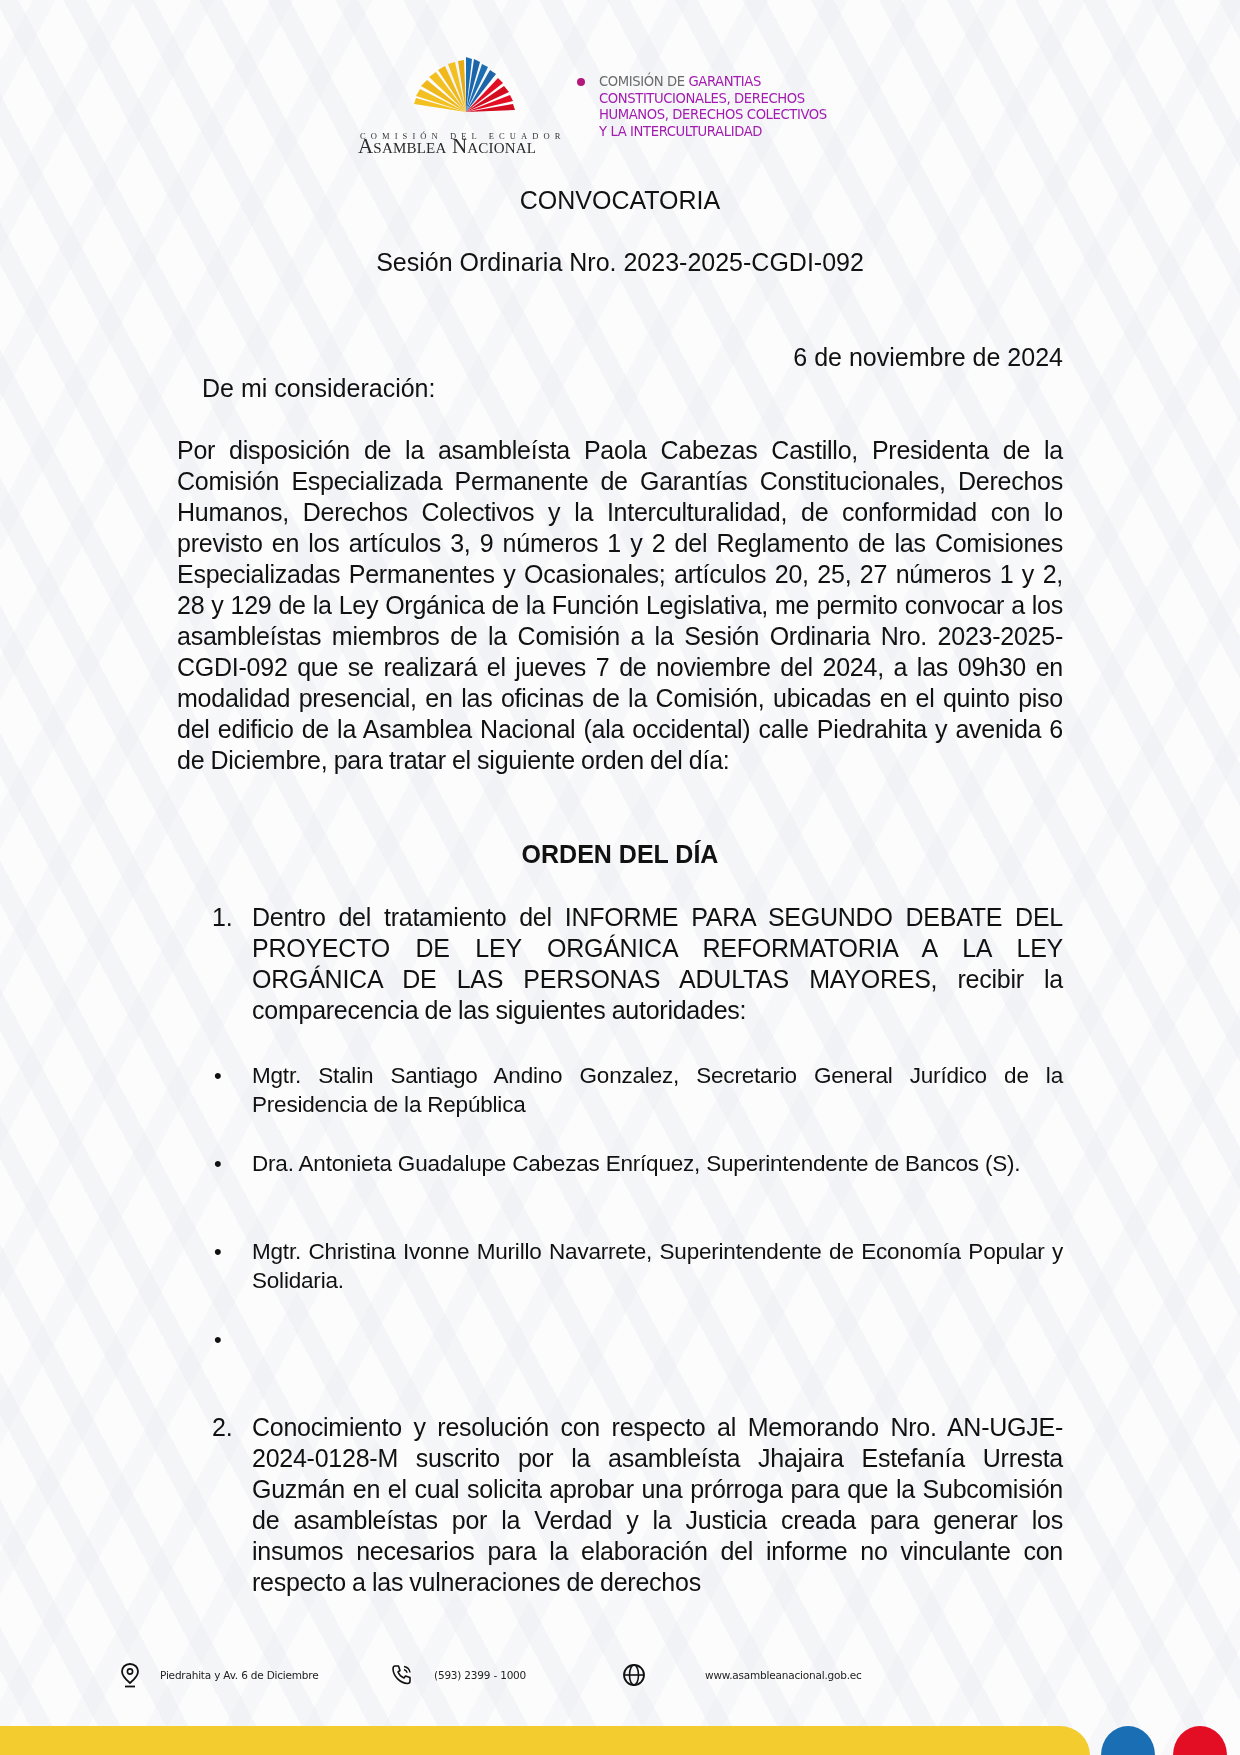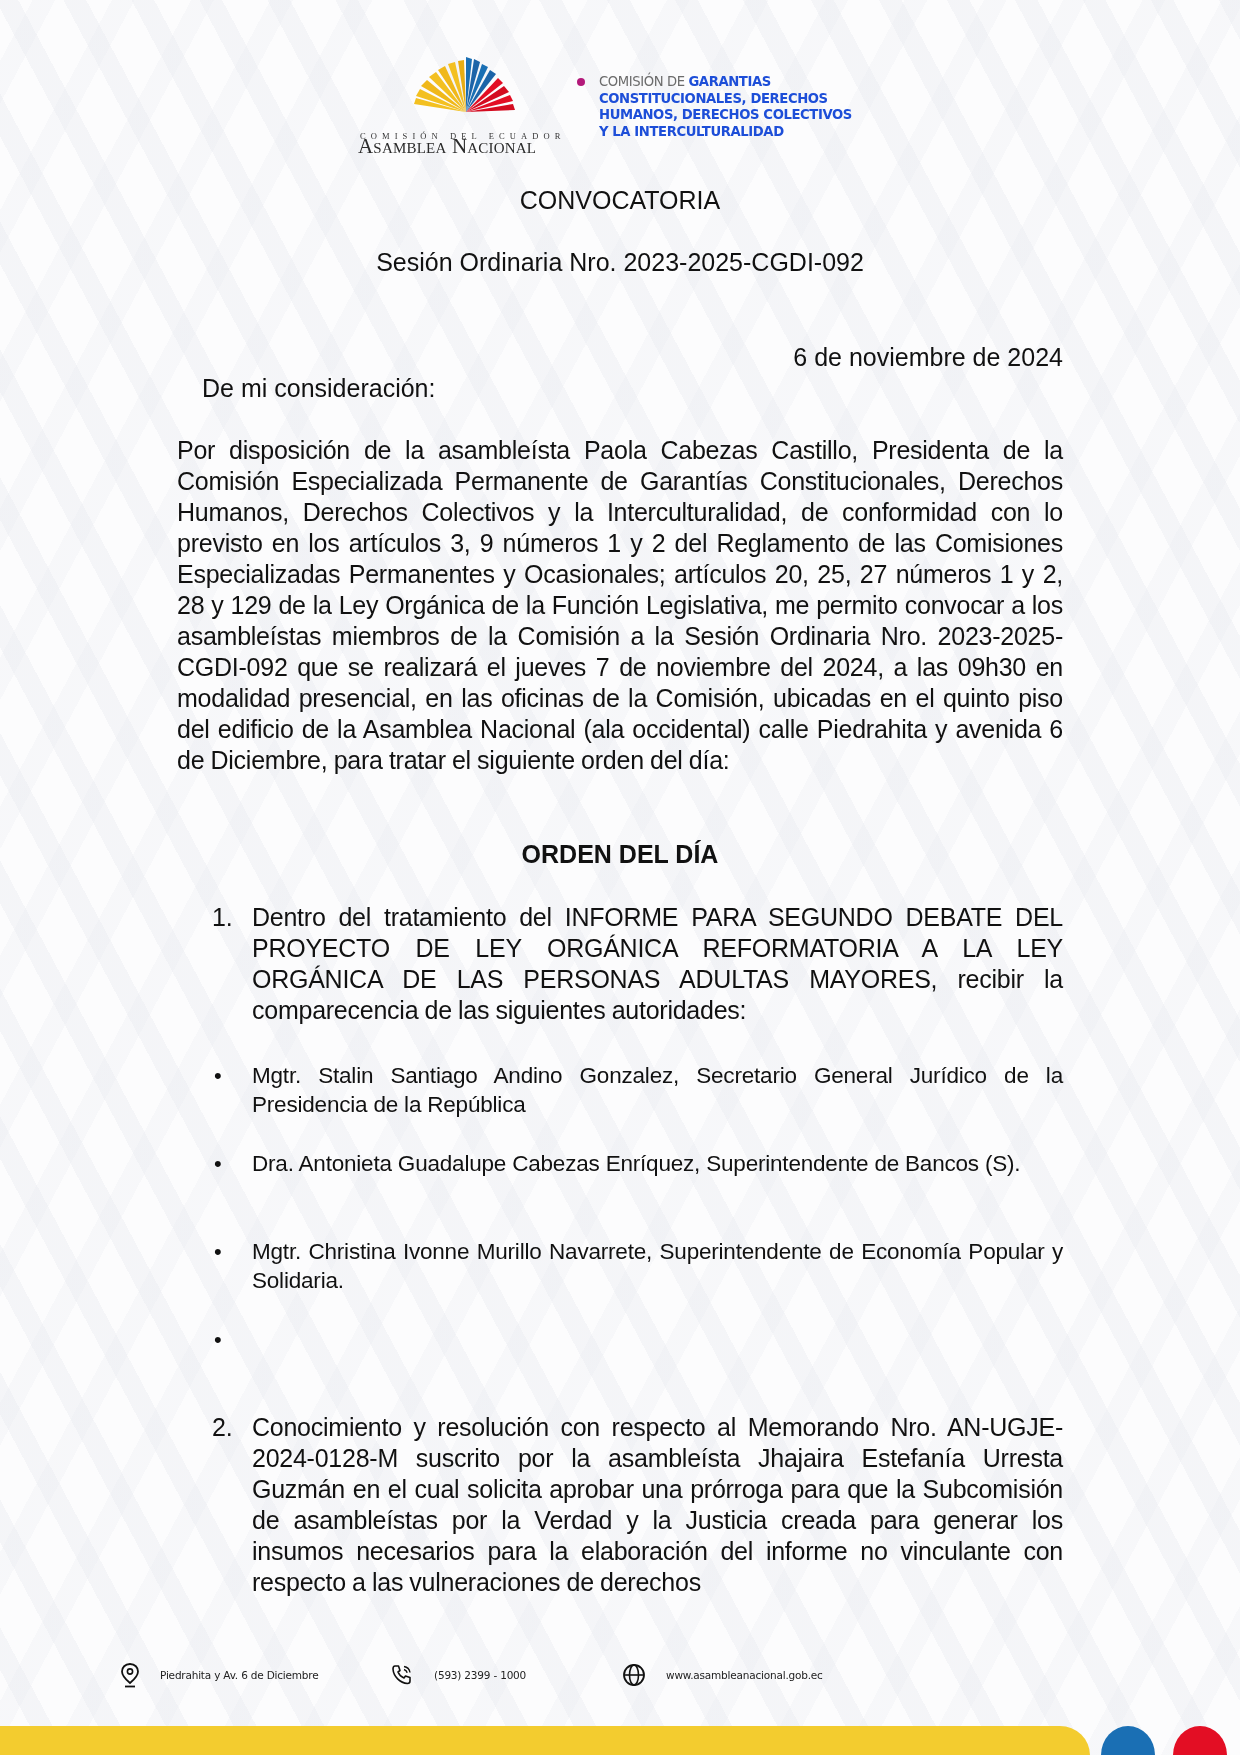--- a/index.html
+++ b/index.html
@@ -88,21 +88,21 @@
       left: 22px;
       top: 0;
       font-family: "DejaVu Sans", sans-serif;
       font-size: 13.2px;
       line-height: 16.5px;
       color: #6b6b6b;
       white-space: nowrap;
       letter-spacing: -0.4px;
     }
     .commission-text .light { font-weight: normal; }
-    .commission-text b { font-weight: bold; color: #1d4ed8; }
+    .commission-text b { font-weight: normal; color: #a21caf; }
 
     
     .content {
       position: absolute;
       left: 177px;
       top: 0;
       width: 886px;
     }
     .title {
       position: absolute;
@@ -209,21 +209,21 @@
     .footer-item svg { display: block; }
     .footer-text {
       font-family: "DejaVu Sans", sans-serif;
       font-size: 10.5px;
       color: #222;
       margin-left: 20px;
       letter-spacing: -0.2px;
     }
     .f-addr { left: 120px; }
     .f-phone { left: 390px; }
-    .f-web { left: 622px; }
+    .f-web { left: 622px; gap: 39px; }
 
     .bottom-bar {
       position: absolute;
       left: 0;
       top: 1726px;
       width: 1090px;
       height: 29px;
       background: #f3cc2f;
       border-top-right-radius: 30px 29px;
     }

